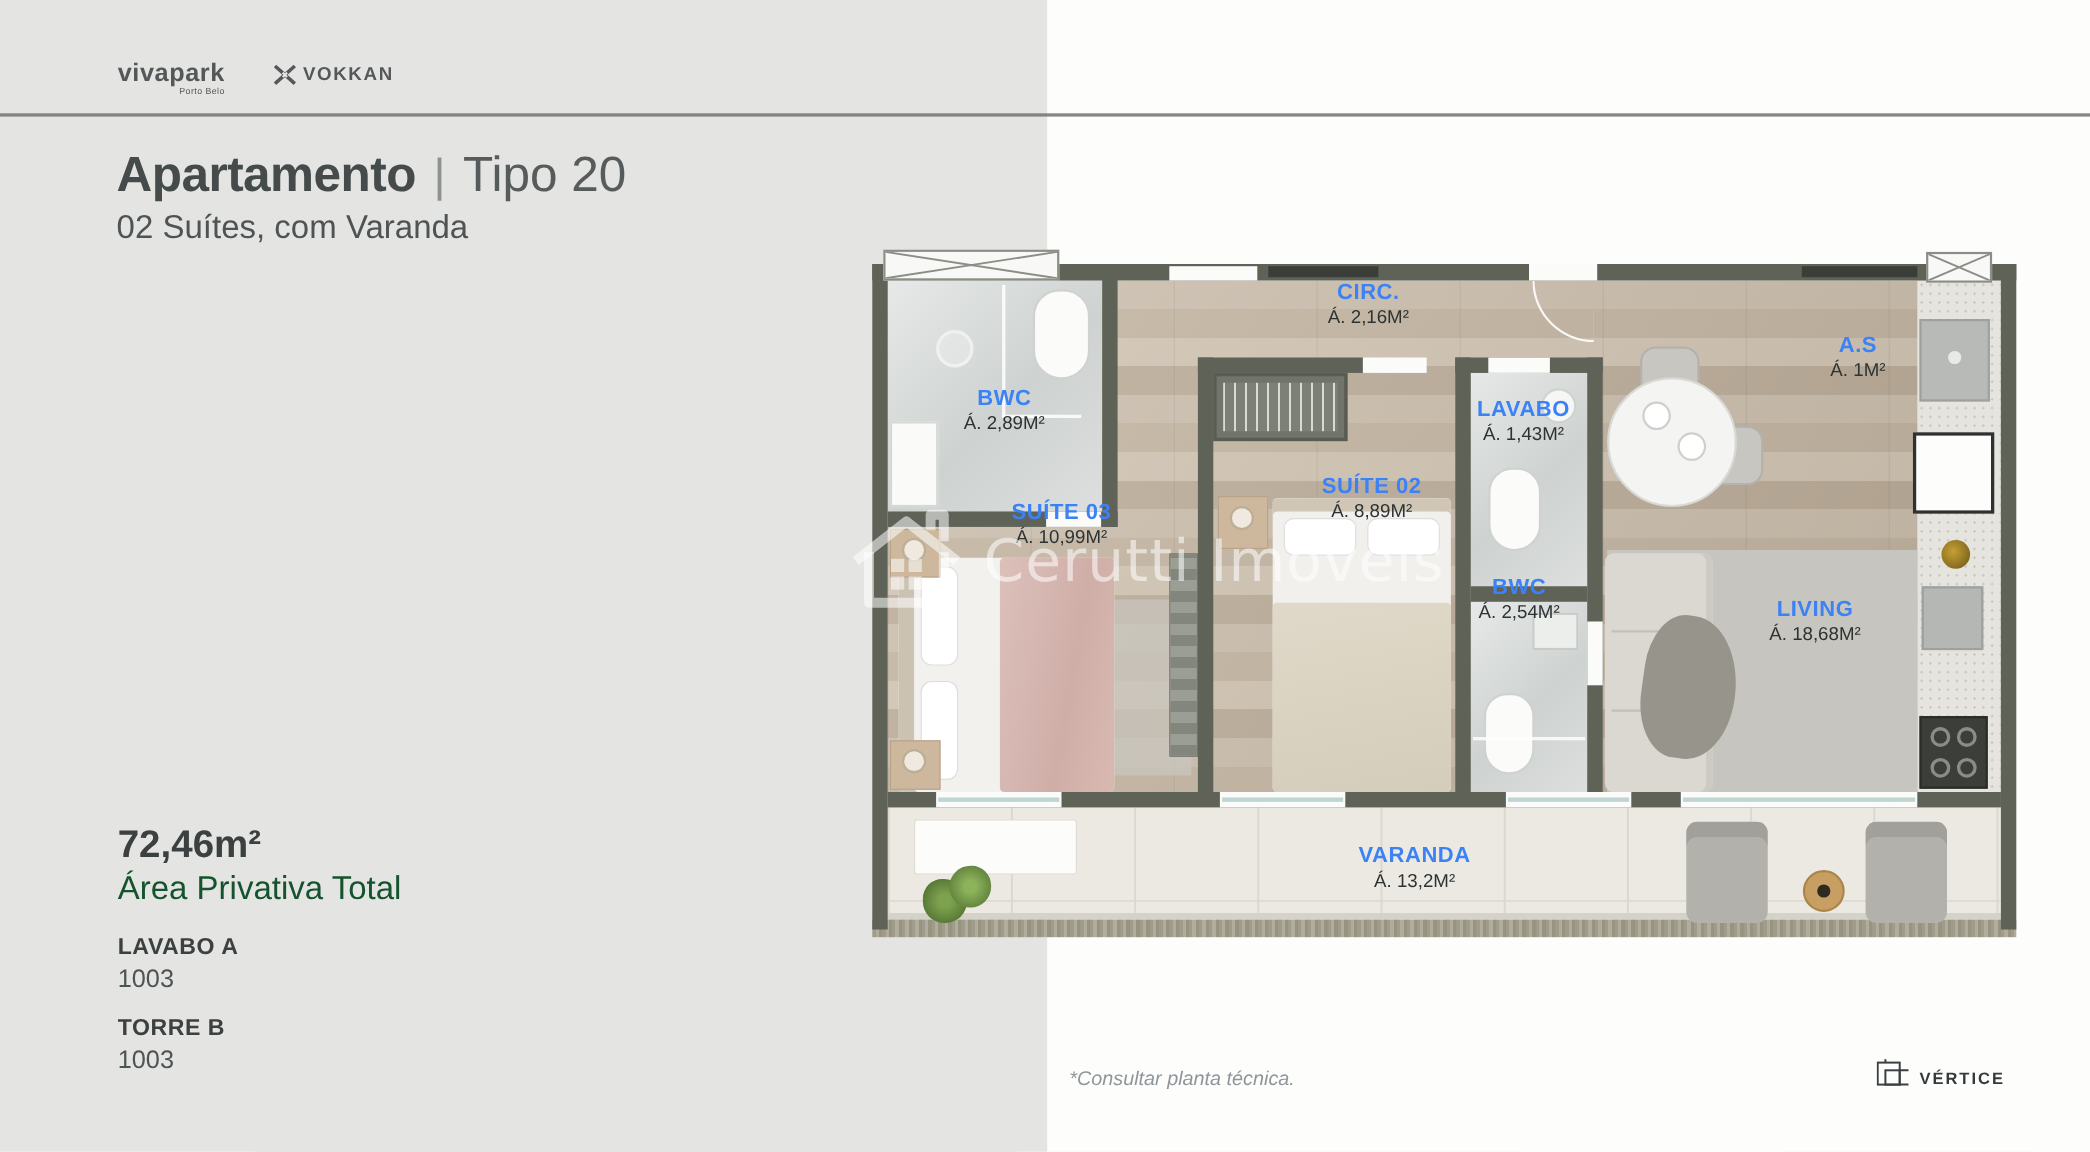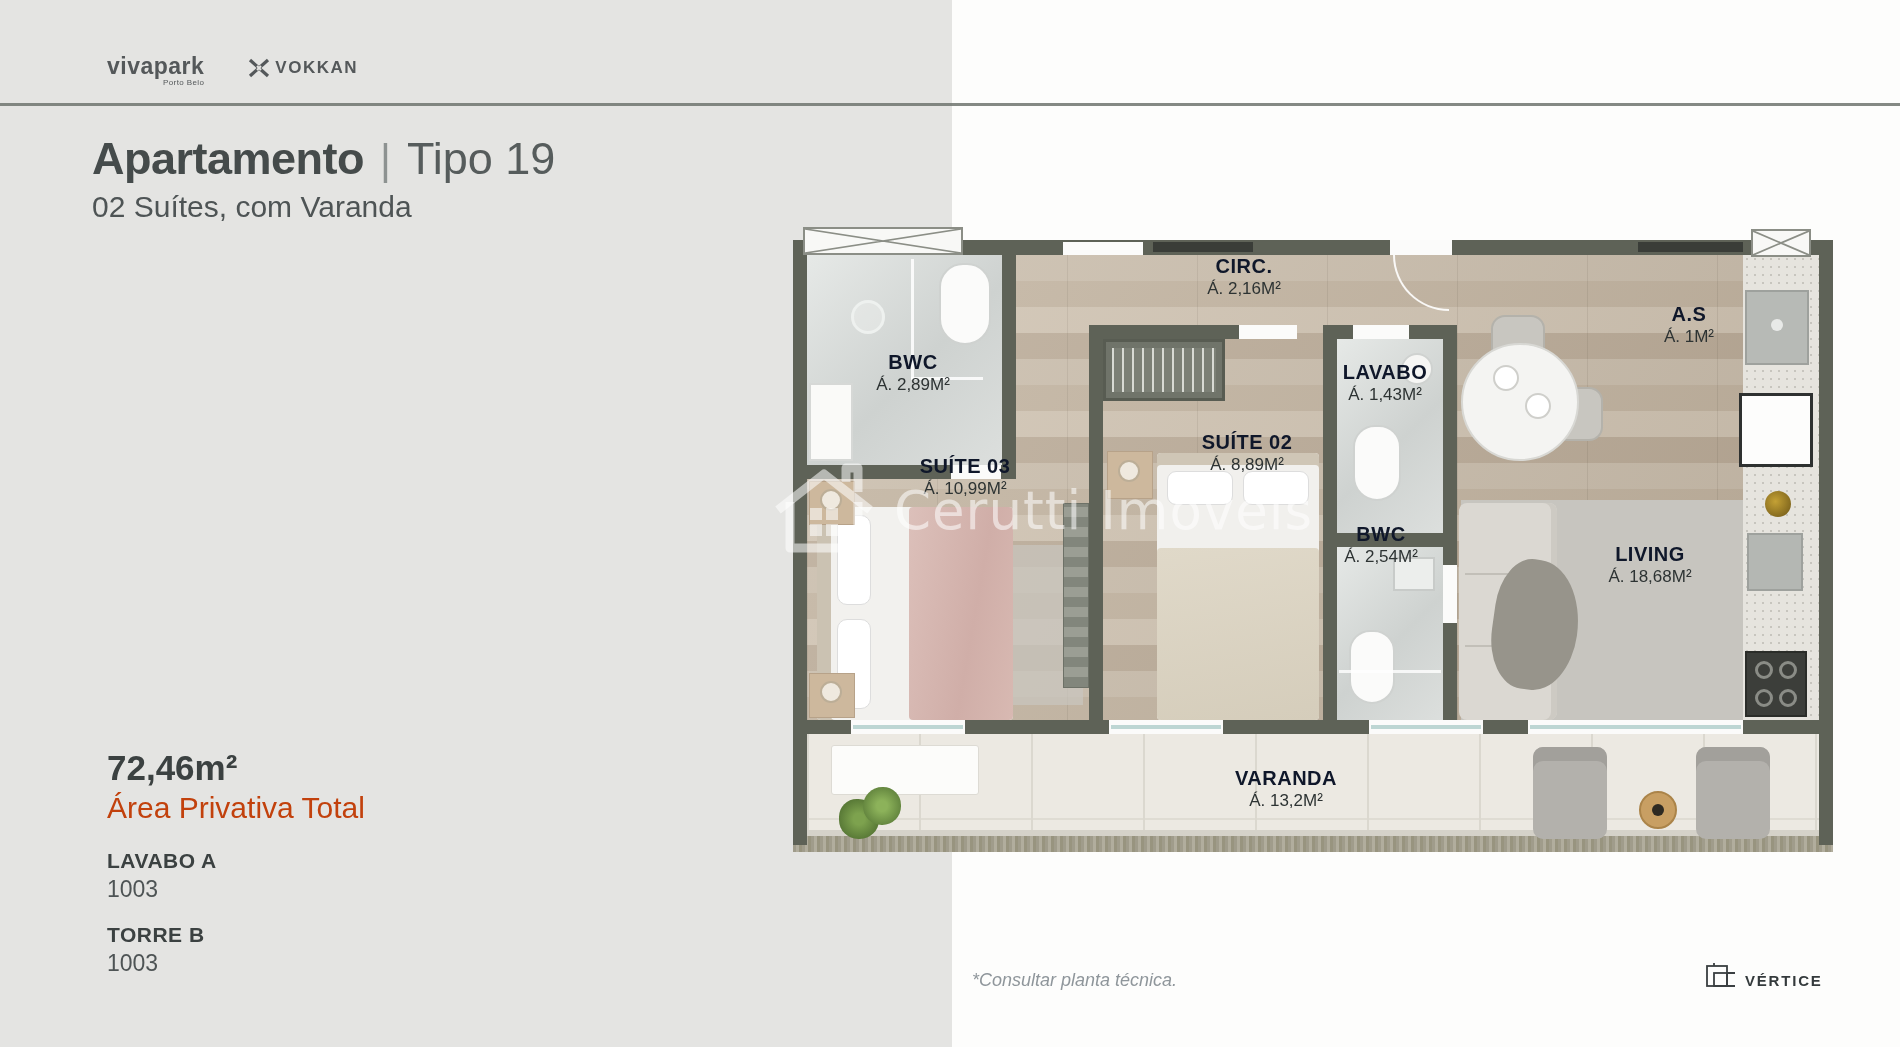--- a/index.html
+++ b/index.html
@@ -13,31 +13,31 @@
 
   
   #logos { left:107px; top:48px; height:44px; display:flex; align-items:center; gap:44px; }
   #vivapark { display:flex; flex-direction:column; align-items:flex-end; }
   #vivapark .vp-main { font-size:23px; font-weight:600; letter-spacing:.5px; color:#54585a; }
   #vivapark .vp-sub  { font-size:8px; font-weight:400; color:#54585a; margin-top:-2px; letter-spacing:.4px; }
   #vokkan { display:flex; align-items:flex-start; gap:5px; }
   #vokkan .vk-text { font-size:17px; font-weight:700; letter-spacing:1.5px; color:#54585a; }
 
   
-  #title-block { left:92px; top:133px; }
+  #title-block { left:106px; top:133px; }
   #title-line { display:flex; align-items:baseline; white-space:nowrap; }
   .title-bold  { font-size:45px; font-weight:700; color:#454b4b; letter-spacing:-.5px; }
   .title-sep   { font-size:42px; font-weight:200; color:#8d9291; margin:0 16px; }
   .title-light { font-size:45px; font-weight:300; color:#565c5c; }
   .subtitle    { font-size:30px; font-weight:300; color:#4e5455; margin-top:5px; }
 
   
   #area-block { left:107px; top:748px; }
   .area-value { font-size:35px; font-weight:700; color:#3b4141; }
-  .area-label { font-size:30px; font-weight:300; color:#c2410c; margin-top:3px; }
+  .area-label { font-size:30px; font-weight:300; color:#14532d; margin-top:3px; }
   .tower { left:107px; }
   .tower-name { font-size:21px; font-weight:700; color:#3b4141; letter-spacing:.5px; }
   .tower-unit { font-size:23px; font-weight:300; color:#4e5455; margin-top:3px; }
 
   
   #plan { left:793px; top:215px; width:1040px; height:637px; }
   .wall { position:absolute; background:#5e6257; }
   .wood { position:absolute;
      background:
        linear-gradient(120deg, rgba(255,255,255,.16), rgba(0,0,0,.07)),
@@ -53,21 +53,21 @@
      background-size:112px 100%, 100% 86px; }
   .grass { position:absolute; background:repeating-linear-gradient(90deg,#a09c8b 0 3px,#b1ad9d 3px 6px,#98947f 6px 9px); }
   .white-gap { position:absolute; background:#fbfbfa; }
   .glassline { position:absolute; background:#bdd6d3; }
   .darkvent { position:absolute; background:#3a3d38; }
   .xwin { position:absolute; background:#f8f8f6; border:2px solid #8b8e86; }
   .xwin svg { width:100%; height:100%; display:block; }
 
   .plan-label { position:absolute; transform:translateX(-50%); text-align:center;
                 white-space:nowrap; line-height:1.18; z-index:30; }
-  .room-name { display:block; font-size:20px; font-weight:700; color:#0f172a; letter-spacing:.5px; }
+  .room-name { display:block; font-size:20px; font-weight:700; color:#3b82f6; letter-spacing:.5px; }
   .room-area { display:block; font-size:17px; font-weight:400; color:#2d3333; }
 
   .furn { position:absolute; }
   .door-arc { position:absolute; border:2px solid rgba(255,255,255,.9);
               border-top:none; border-right:none; border-radius:0 0 0 100%; }
 
   
   #watermark { left:768px; top:452px; display:flex; align-items:center; gap:14px; z-index:40; pointer-events:none; }
   #watermark .wm-text { font-size:53px; font-weight:400; color:rgba(255,255,255,.55); letter-spacing:1px;
                         font-family:"DejaVu Sans", sans-serif; }
@@ -100,21 +100,21 @@
         </svg>
     </span>
     <span class="vk-text">VOKKAN</span>
   </div>
 </div>
 
 <div class="abs" id="title-block">
   <div id="title-line">
     <span class="title-bold">Apartamento</span>
     <span class="title-sep">|</span>
-    <span class="title-light">Tipo 19</span>
+    <span class="title-light">Tipo 20</span>
   </div>
   <div class="subtitle">02 Suítes, com Varanda</div>
 </div>
 
 <div class="abs" id="area-block">
   <div class="area-value">72,46m²</div>
   <div class="area-label">Área Privativa Total</div>
 </div>
 <div class="abs tower" style="top:849px;">
   <div class="tower-name">LAVABO A</div>

